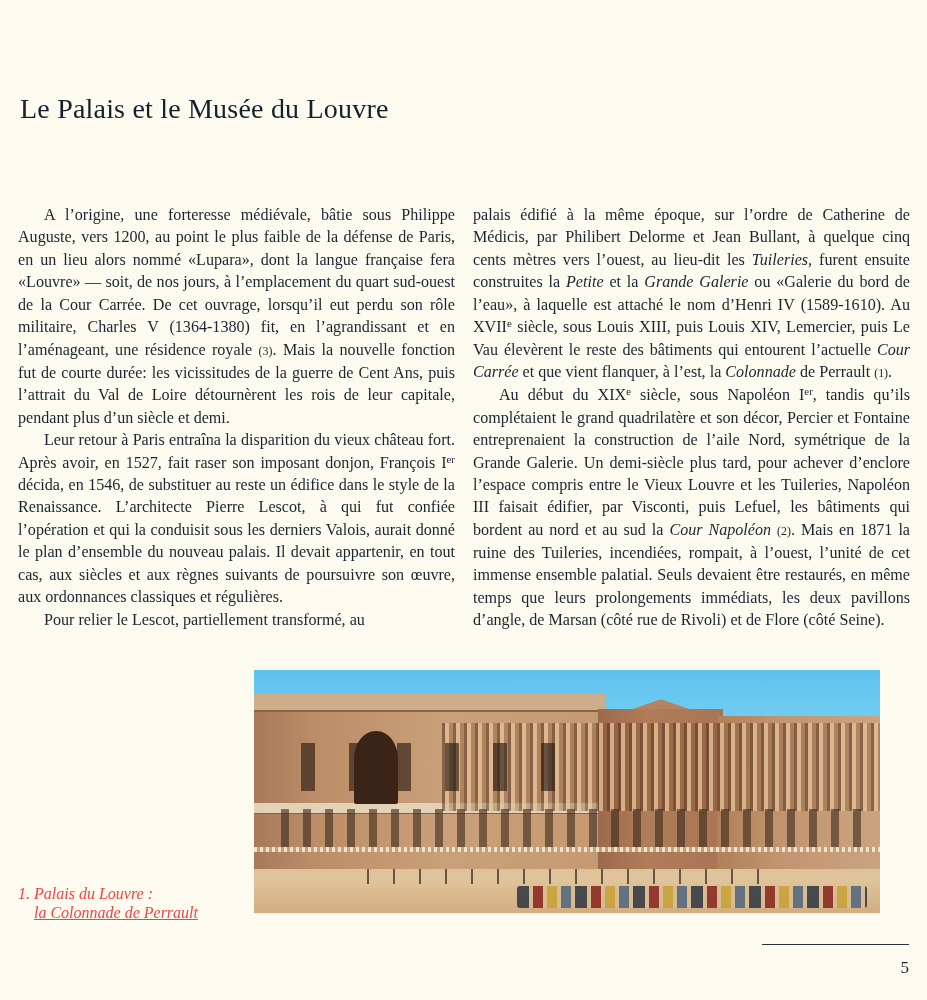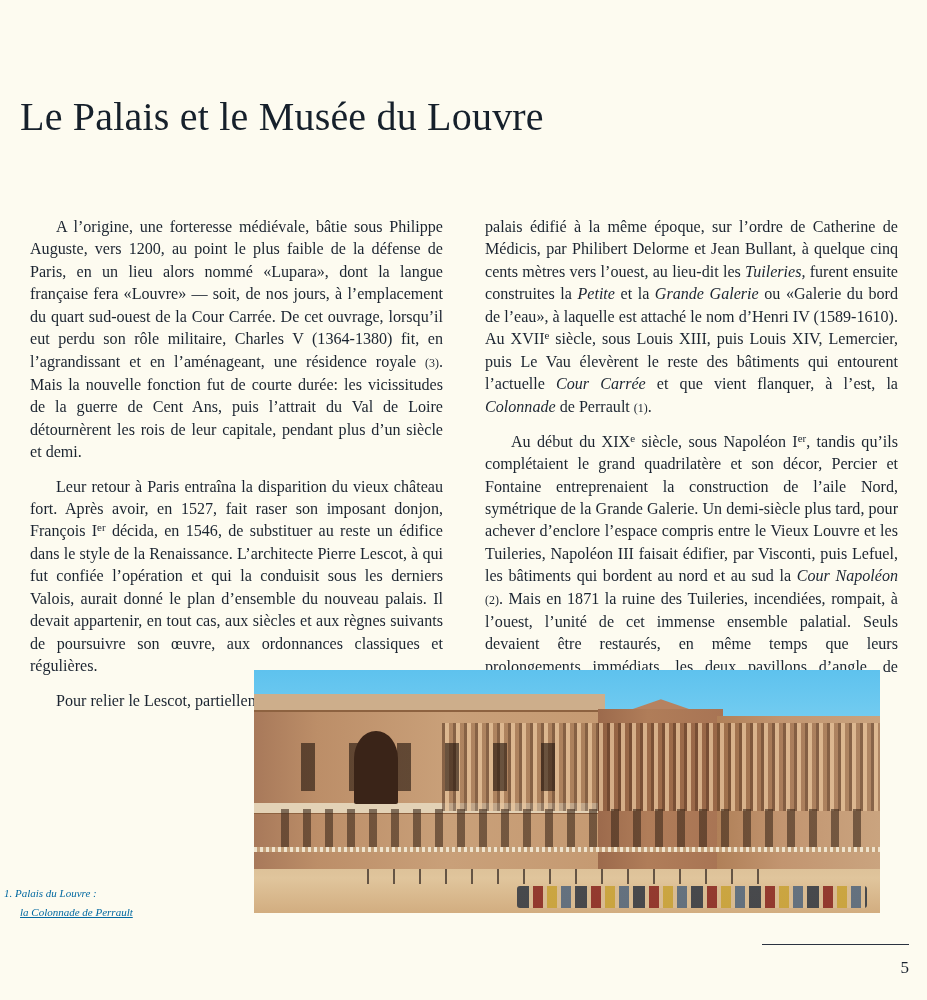--- a/index.html
+++ b/index.html
@@ -16,21 +16,21 @@
     overflow: hidden;
     font-family: "Liberation Serif", "DejaVu Serif", serif;
     color: #1b2430;
   }
 
   
   .page-title {
     position: absolute;
     left: 20px;
     top: 66px;
-    font-size: 40px;
+    font-size: 28px;
     line-height: 48px;
     font-weight: 400;
     letter-spacing: 0.2px;
     color: #16202b;
     white-space: nowrap;
   }
 
   
   .columns {
     position: absolute;
@@ -43,21 +43,21 @@
   .col {
     width: 437px;
     font-size: 16.1px;
     line-height: 22.45px;
     text-align: justify;
     text-justify: inter-word;
     color: #1b2430;
     hyphens: manual;
   }
   .col p {
-    margin: 12px;
+    margin: 0;
     text-indent: 26px;
   }
   .col p.cont {
     text-indent: 0;
   }
   .col i {
     font-style: italic;
   }
   sup.ord {
     font-size: 0.68em;
@@ -251,27 +251,27 @@
     background: repeating-linear-gradient(
       90deg,
       rgba(60,48,40,0.75) 0px, rgba(60,48,40,0.75) 2px,
       rgba(0,0,0,0) 2px, rgba(0,0,0,0) 26px
     );
   }
 
   
   .caption {
     position: absolute;
-    left: 4px;
+    left: 18px;
     top: 884px;
     width: 220px;
     font-style: italic;
-    font-size: 11px;
+    font-size: 16px;
     line-height: 19px;
-    color: #0369a1;
+    color: #ef4444;
   }
   .caption .cap-num {
     font-style: italic;
   }
   .caption .cap-l2 {
     display: block;
     padding-left: 16px;
     text-decoration: underline;
   }
 

